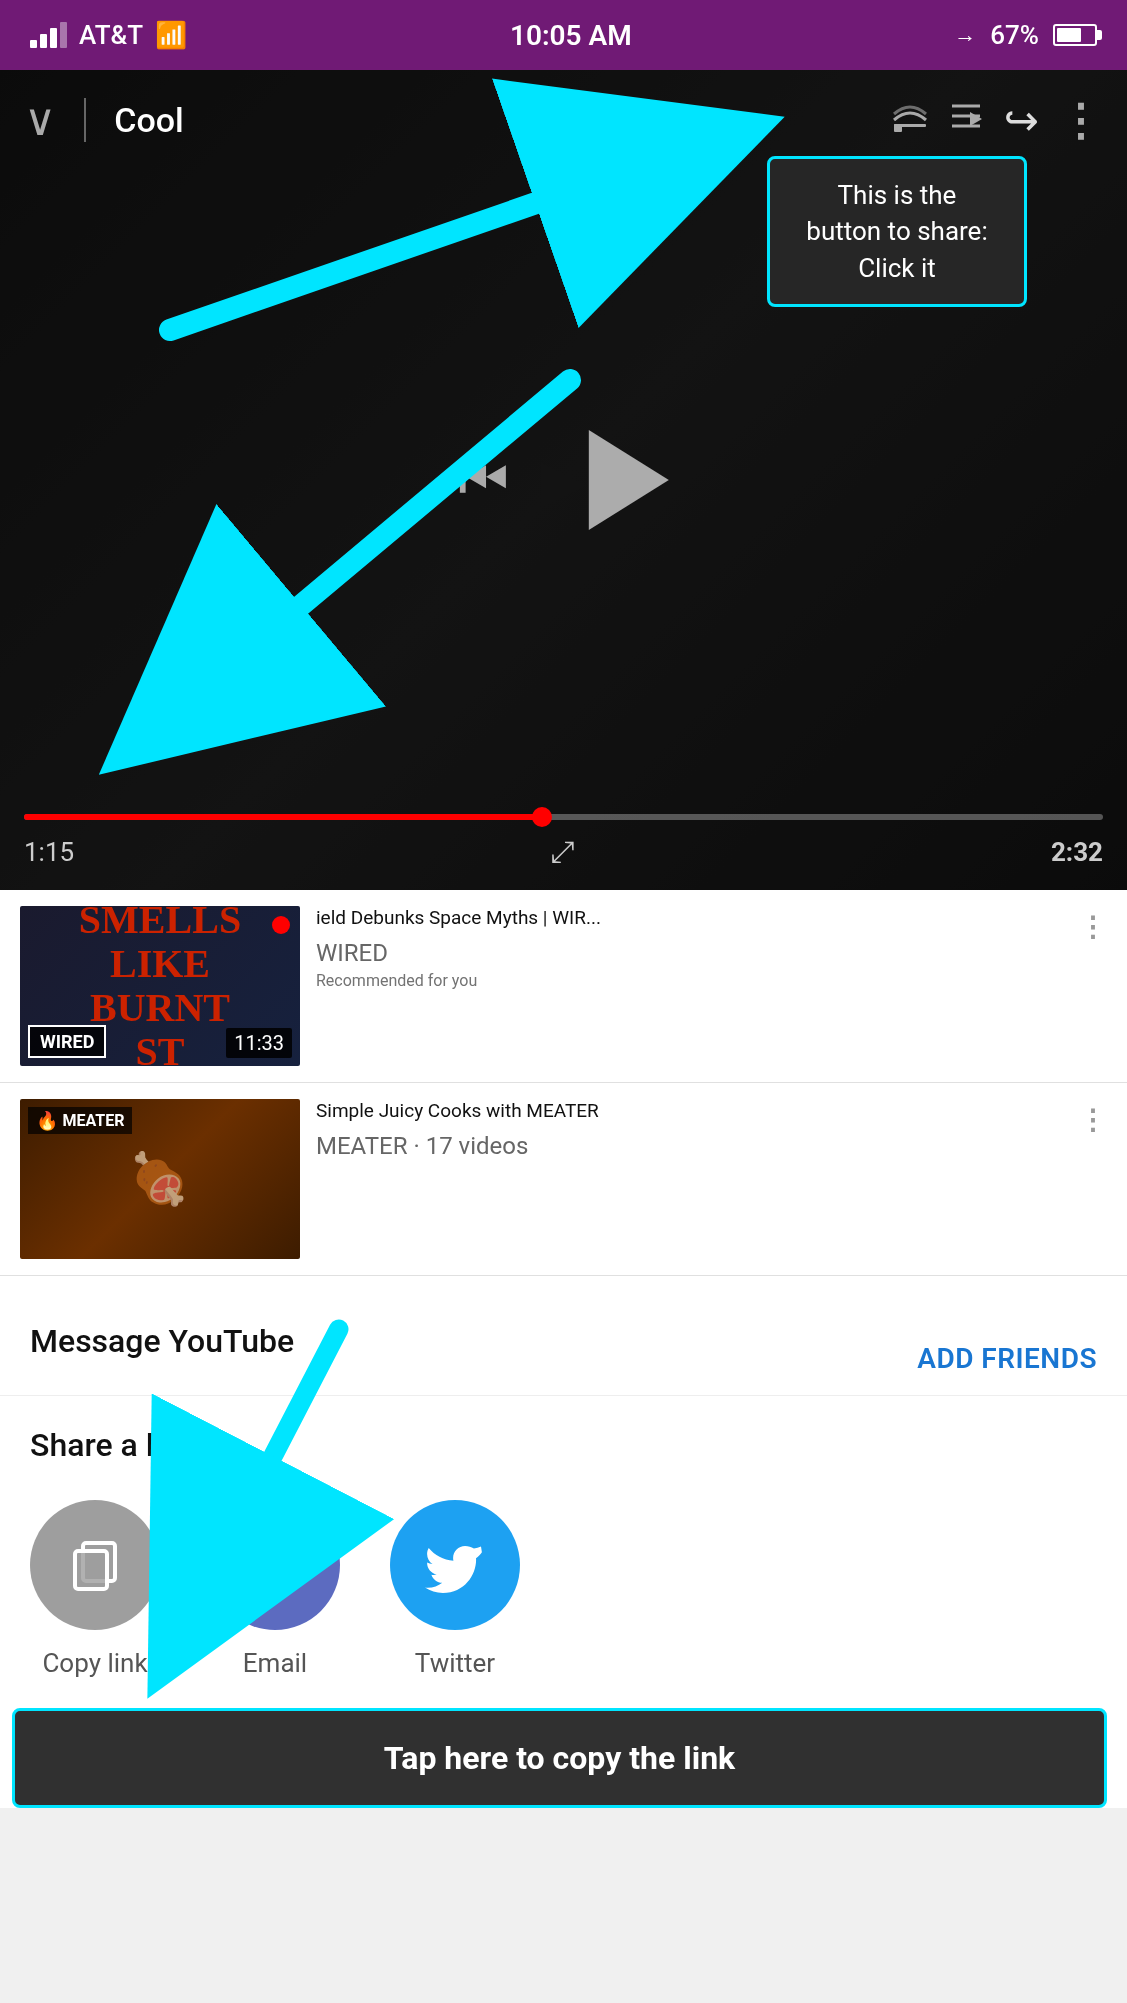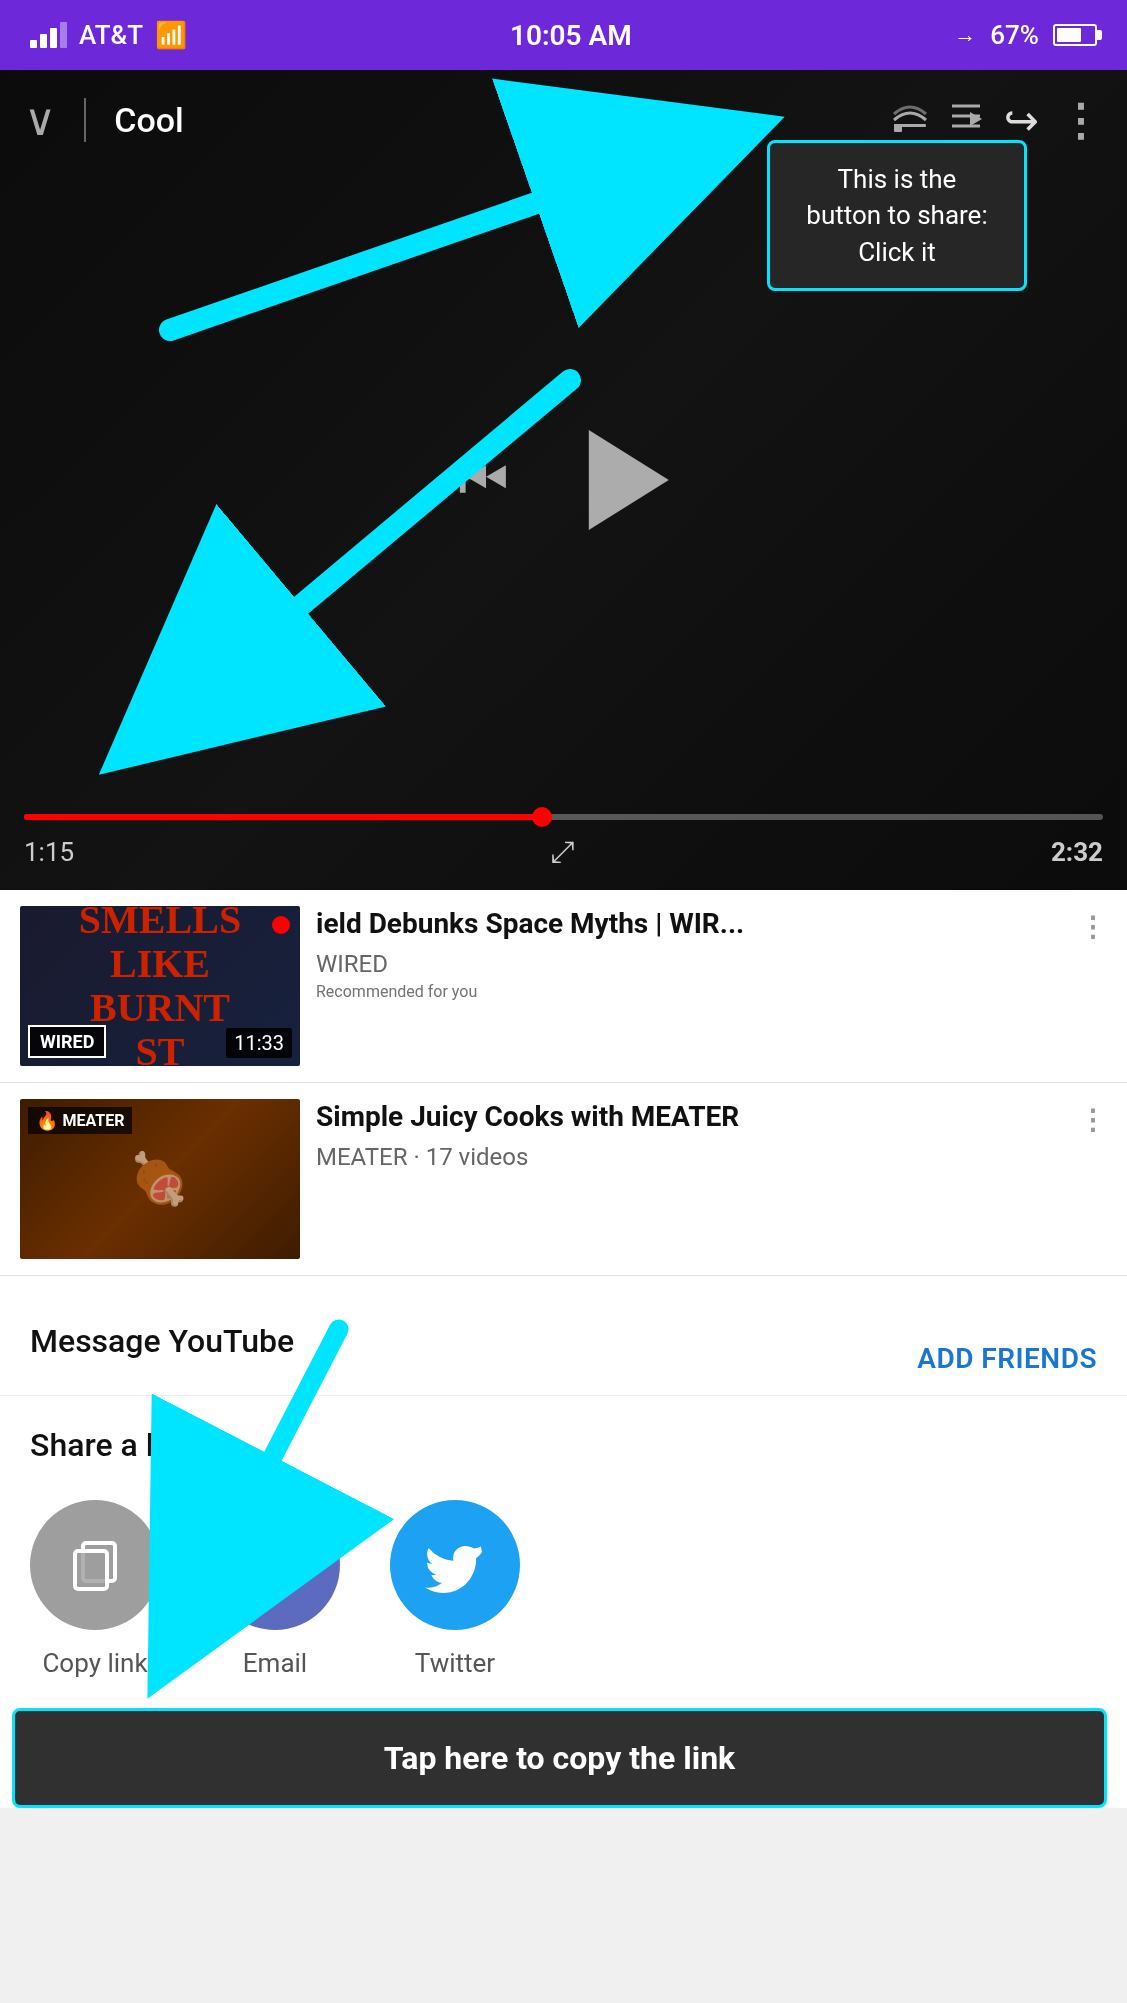--- a/index.html
+++ b/index.html
@@ -10,21 +10,21 @@
       background: #f0f0f0;
       font-family: 'Roboto', Arial, sans-serif;
       overflow: hidden;
       position: relative;
     }
 
     
     .status-bar {
       width: 100%;
       height: 70px;
-      background: #6d28d9;
+      background: #701a75;
       display: flex;
       align-items: center;
       justify-content: space-between;
       padding: 0 30px;
       color: white;
       font-size: 26px;
       font-weight: 500;
       position: relative;
       z-index: 10;
     }
@@ -114,21 +114,21 @@
     }
 
     .cast-icon { color: #aaa; font-size: 38px; cursor: pointer; }
     .queue-icon { color: #aaa; font-size: 38px; cursor: pointer; }
     .share-icon { color: #ddd; font-size: 40px; cursor: pointer; }
     .more-icon { color: #aaa; font-size: 44px; cursor: pointer; font-weight: 700; }
 
     
     .share-tooltip {
       position: absolute;
-      top: 70px;
+      top: 86px;
       right: 100px;
       background: rgba(40,40,40,0.92);
       border: 3px solid #00e5ff;
       border-radius: 8px;
       padding: 18px 24px;
       color: white;
       font-size: 26px;
       text-align: center;
       line-height: 1.4;
       width: 260px;
@@ -299,22 +299,22 @@
     }
 
     .flame-icon { color: #ff6600; font-size: 18px; }
 
     .video-info {
       flex: 1;
       padding-right: 30px;
     }
 
     .video-title {
-      font-size: 28px;
-      font-weight: 700;
+      font-size: 19px;
+      font-weight: 400;
       color: #111;
       line-height: 1.3;
       margin-bottom: 8px;
     }
 
     .video-channel {
       font-size: 24px;
       color: #666;
       margin-bottom: 4px;
     }

